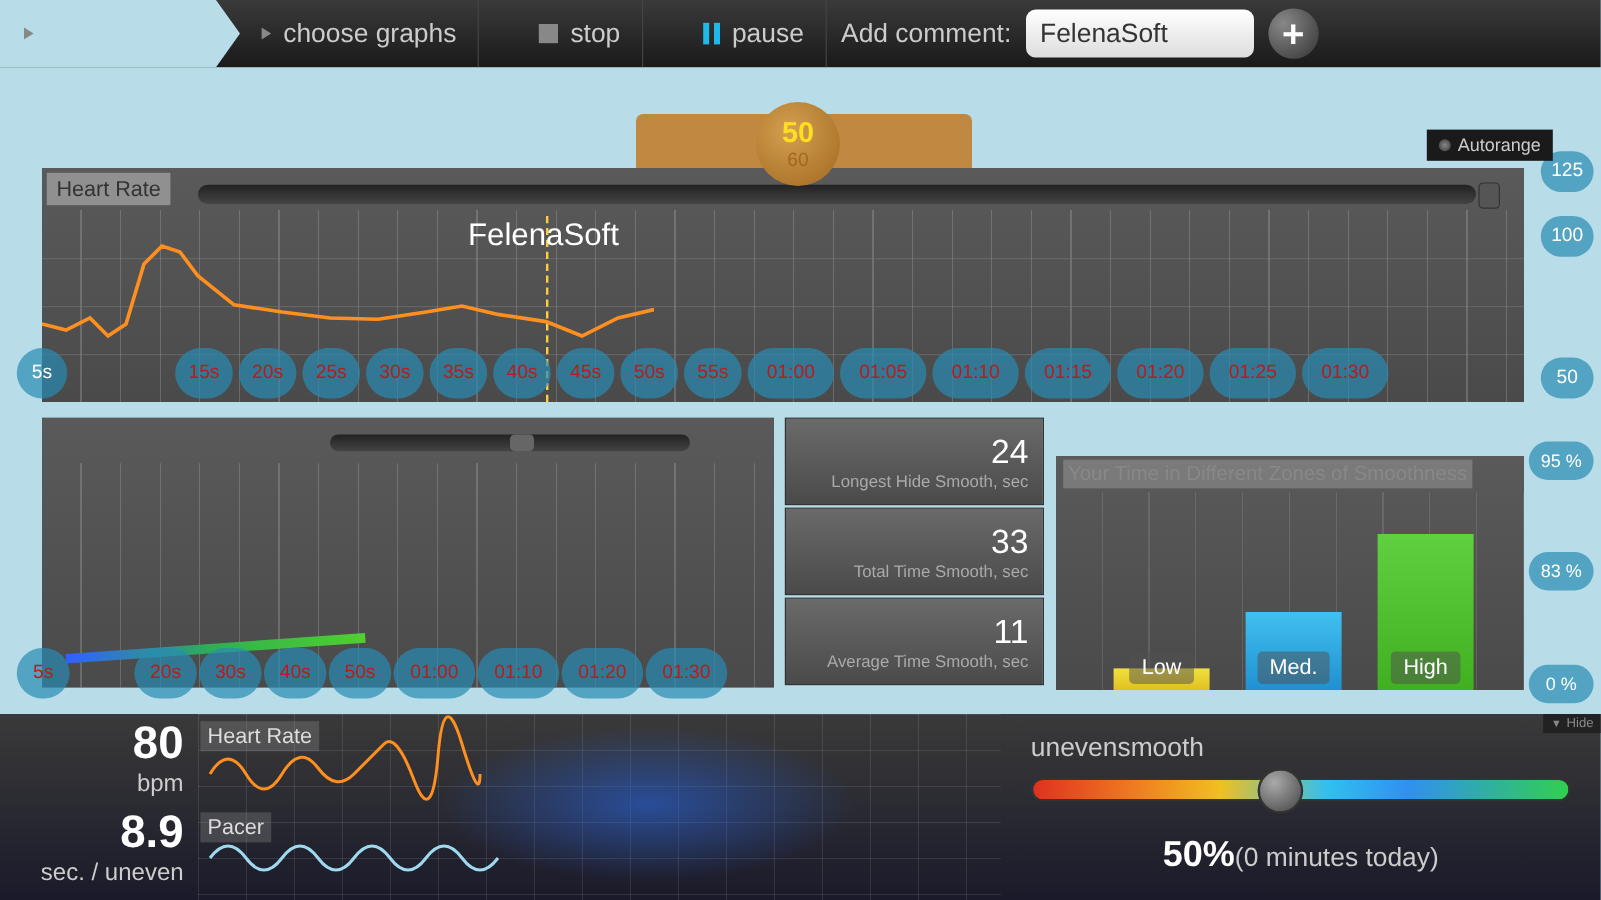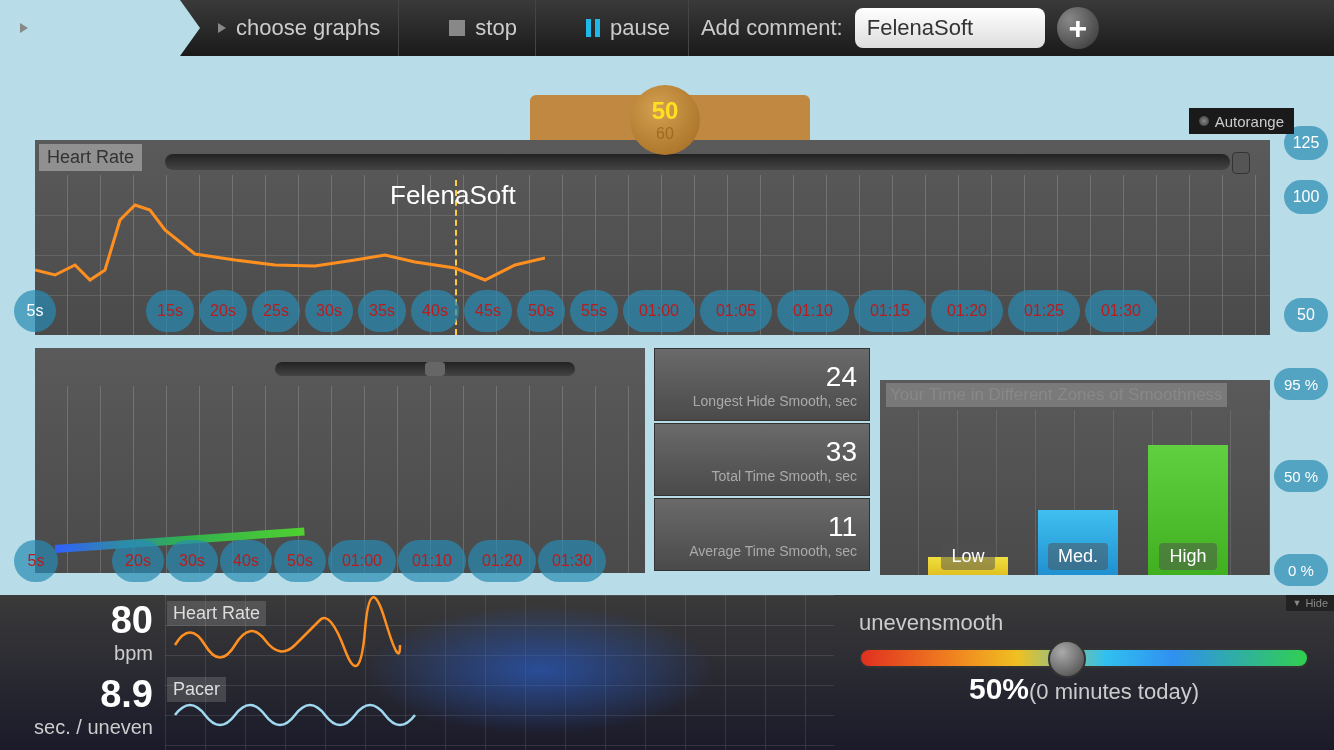--- a/index.html
+++ b/index.html
@@ -82,21 +82,21 @@
 .bottom-center .glow { position:absolute; top: 10px; left: 200px; width: 350px; height: 130px; background: radial-gradient(ellipse, rgba(40,100,220,0.6), transparent 70%); }
 .bc-label { position: absolute; background: rgba(150,150,150,0.3); color: #ddd; padding: 2px 6px; font-size: 18px;}
 .wave-svg { position:absolute; top:0; left:0; }
 
 .bottom-right { width: 500px; padding: 15px 25px; position: relative; }
 .hide-btn { position:absolute; top:0; right:0; background:#222; color:#888; font-size:11px; padding:2px 6px; display:flex; align-items:center; gap:4px;}
 .hide-btn::before { content:'▼'; font-size:9px;}
 .slider-labels { display: flex; color: #ccc; font-size: 22px; margin-bottom: 12px;}
 .slider-track { height: 20px; border-radius: 10px; background: linear-gradient(to right, #e03020, #f08020 20%, #f0c020 35%, #30c0f0 55%, #3090f0 70%, #30d050 100%); position: relative; border: 2px solid #333;}
 .slider-thumb { position: absolute; top: -10px; left: 42%; width: 38px; height: 38px; border-radius: 50%; background: radial-gradient(circle at 35% 30%, #aaa, #444); border: 2px solid #333;}
-.slider-readout { text-align: center; color: #ccc; font-size: 22px; margin-top: 4px;}
+.slider-readout { text-align: center; color: #ccc; font-size: 22px; margin-top: 28px;}
 .slider-readout .pct { color: #fff; font-size: 30px; font-weight: bold;}
 </style>
 </head>
 <body>
 
 <div class="toolbar">
   <div class="tab-active">
     <span class="play-icon"></span>
   </div>
   <div class="toolbar-btn" style="margin-left:20px">
@@ -211,21 +211,21 @@
   <div class="zone-bar" style="left:280px">
     <div class="fill" style="height:130px;background:linear-gradient(#60d040,#40b020)"></div>
     <span class="label">High</span>
   </div>
   <div class="zone-bar" style="left:170px">
     <div class="fill" style="height:65px;background:linear-gradient(#40c0f0,#2090d0)"></div>
     <span class="label">Med.</span>
   </div>
 </div>
 <div class="pct-bubble" style="top:368px">95 %</div>
-<div class="pct-bubble" style="top:460px">50 %</div>
+<div class="pct-bubble" style="top:460px">83 %</div>
 <div class="pct-bubble" style="top:554px">0 %</div>
 
 <div class="bottom-panel">
   <div class="bottom-left">
     <span class="big">80</span>
     <span class="unit">bpm</span>
     <span class="big">8.9</span>
     <span class="unit">sec. / uneven</span>
   </div>
   <div class="bottom-center">

